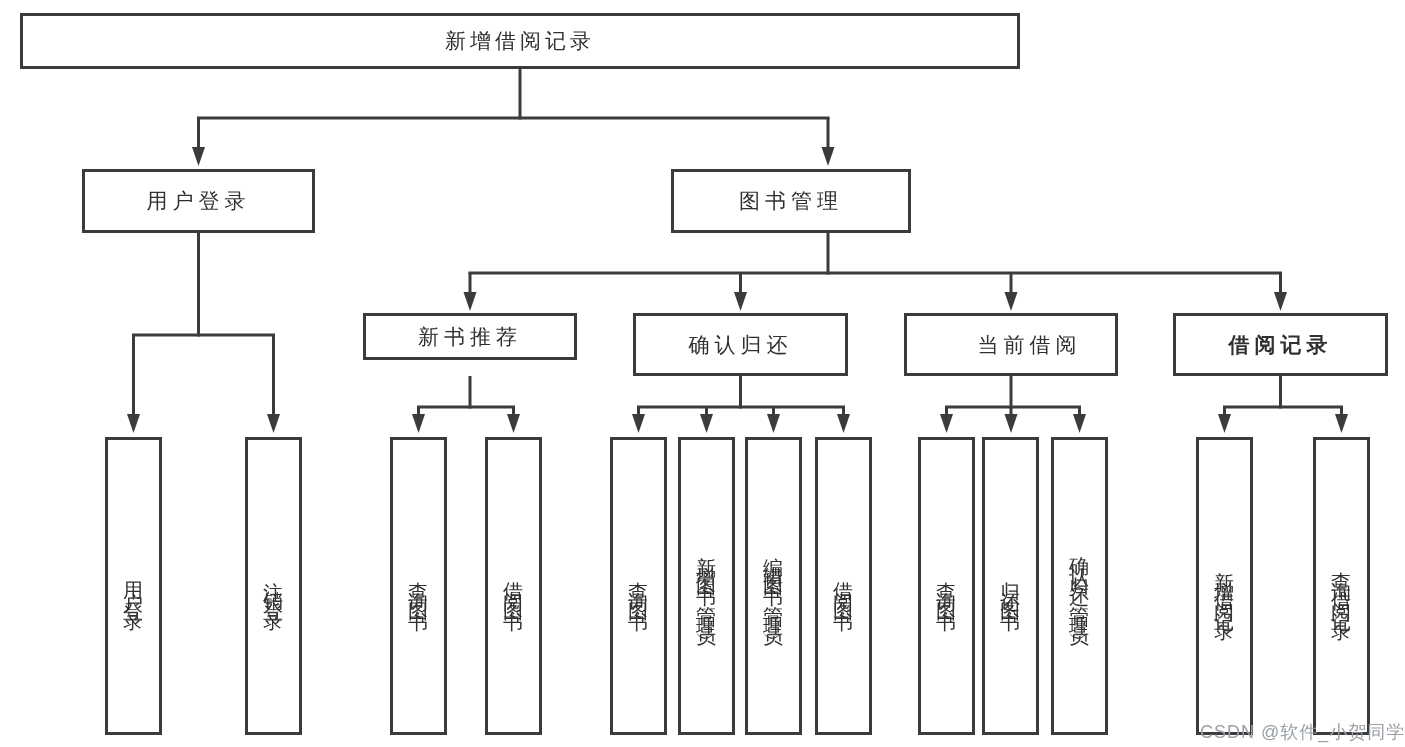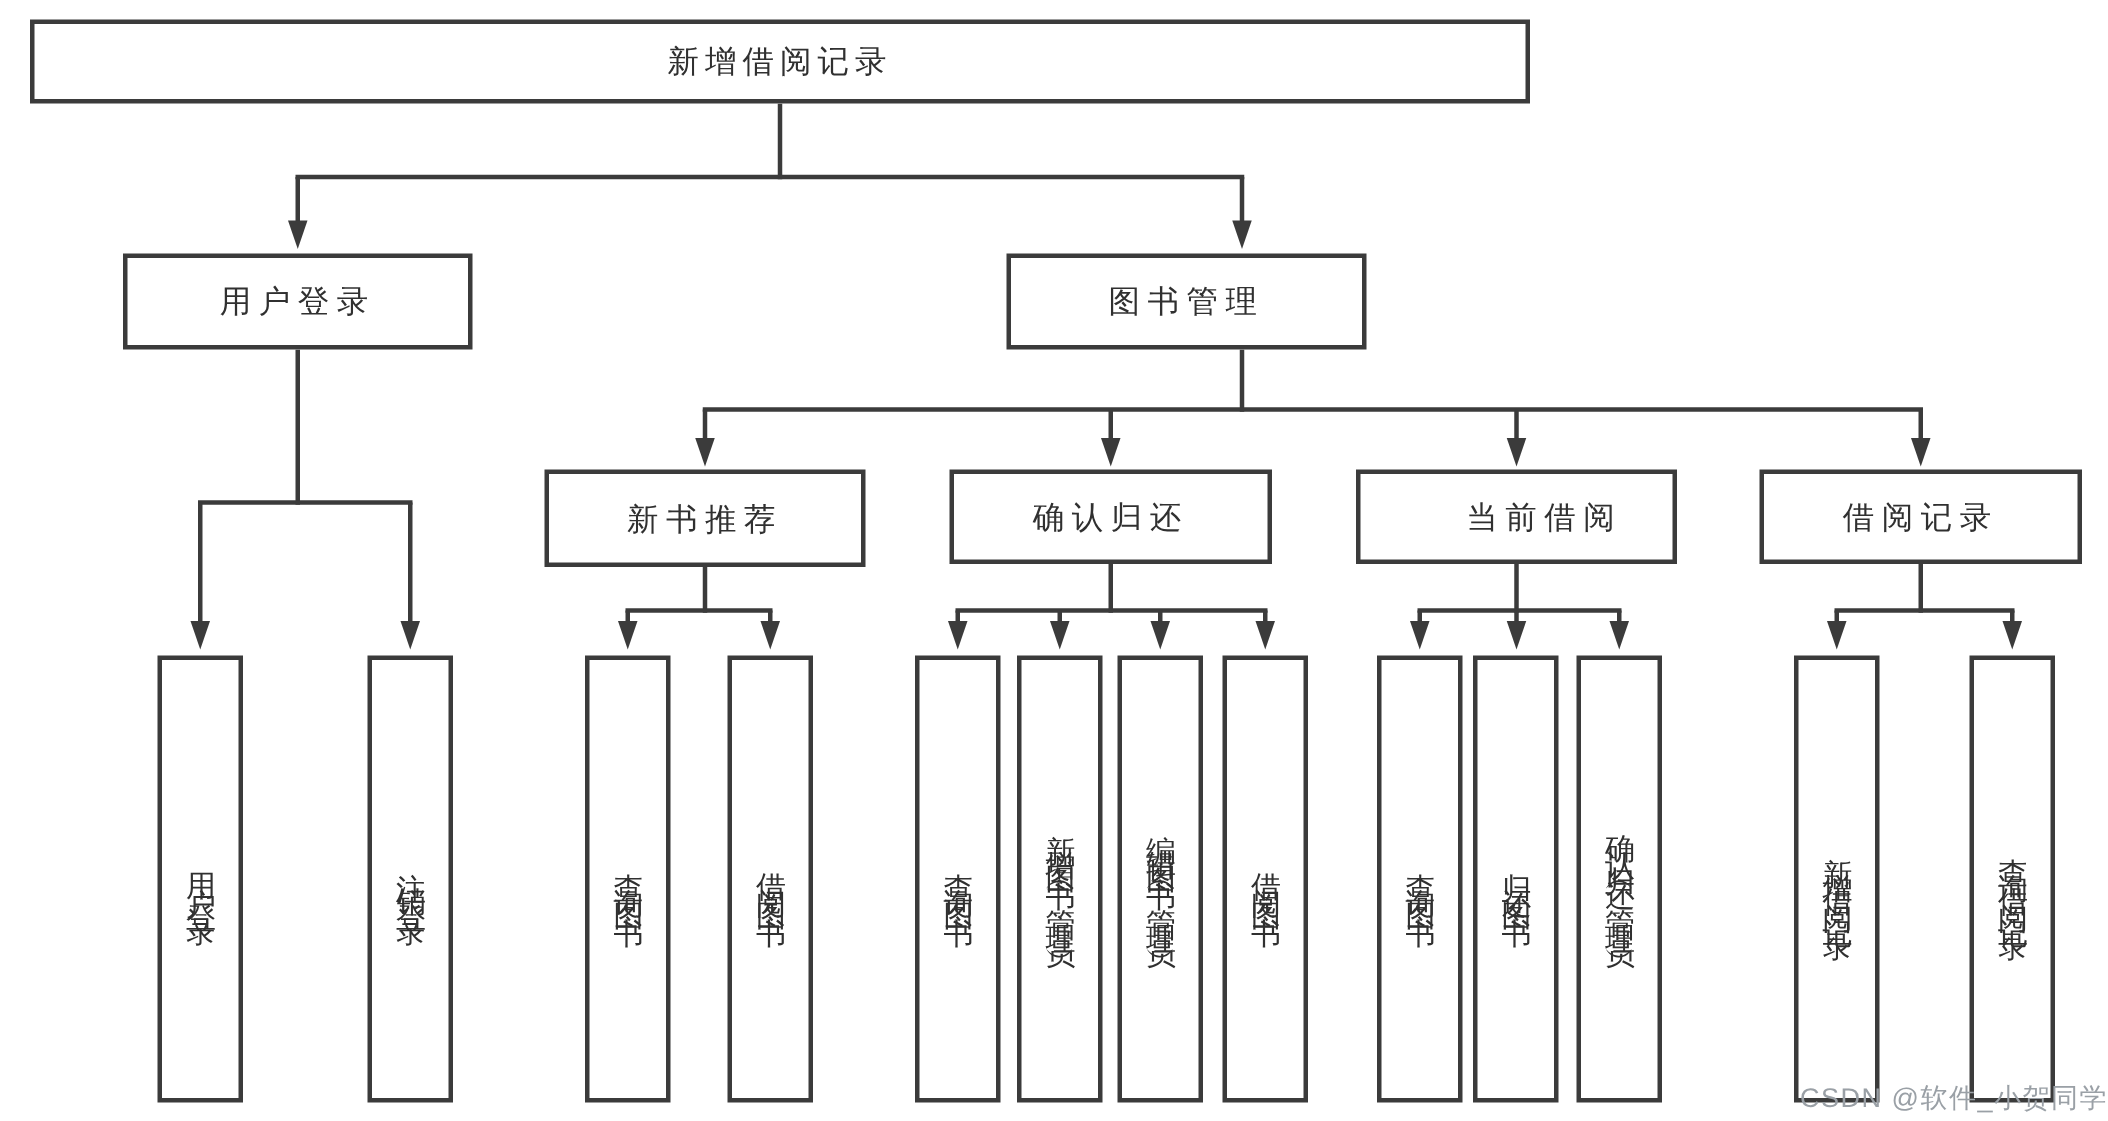--- a/index.html
+++ b/index.html
@@ -38,24 +38,24 @@
     letter-spacing:10px;
     line-height:1;
     white-space:nowrap;
   }
   
   #n-root{left:20px;top:13px;width:1000px;height:56px;}
   
   #n-user-login{left:82px;top:169px;width:233px;height:64px;}
   #n-book-mgmt{left:671px;top:169px;width:240px;height:64px;}
   
-  #n-new-book{left:363px;top:313px;width:214px;height:65px;}
+  #n-new-book{left:363px;top:313px;width:214px;height:47px;}
   #n-book-borrow{left:633px;top:313px;width:215px;height:63px;}
   #n-current-borrow{left:904px;top:313px;width:214px;height:63px;padding-left:37px;}
-  #n-borrow-records{left:1173px;top:313px;width:215px;height:63px;}
+  #n-borrow-records{left:1173px;top:313px;width:215px;height:63px;font-weight:bold;}
   
   .leaf{top:437px;width:57px;height:298px;}
   #l-1{left:105px;}  #l-2{left:245px;}
   #l-3{left:390px;}  #l-4{left:485px;}
   #l-5{left:610px;}  #l-6{left:678px;}
   #l-7{left:745px;}  #l-8{left:815px;}
   #l-9{left:918px;}  #l-10{left:982px;}
   #l-11{left:1051px;}
   #l-12{left:1196px;} #l-13{left:1313px;}
 

